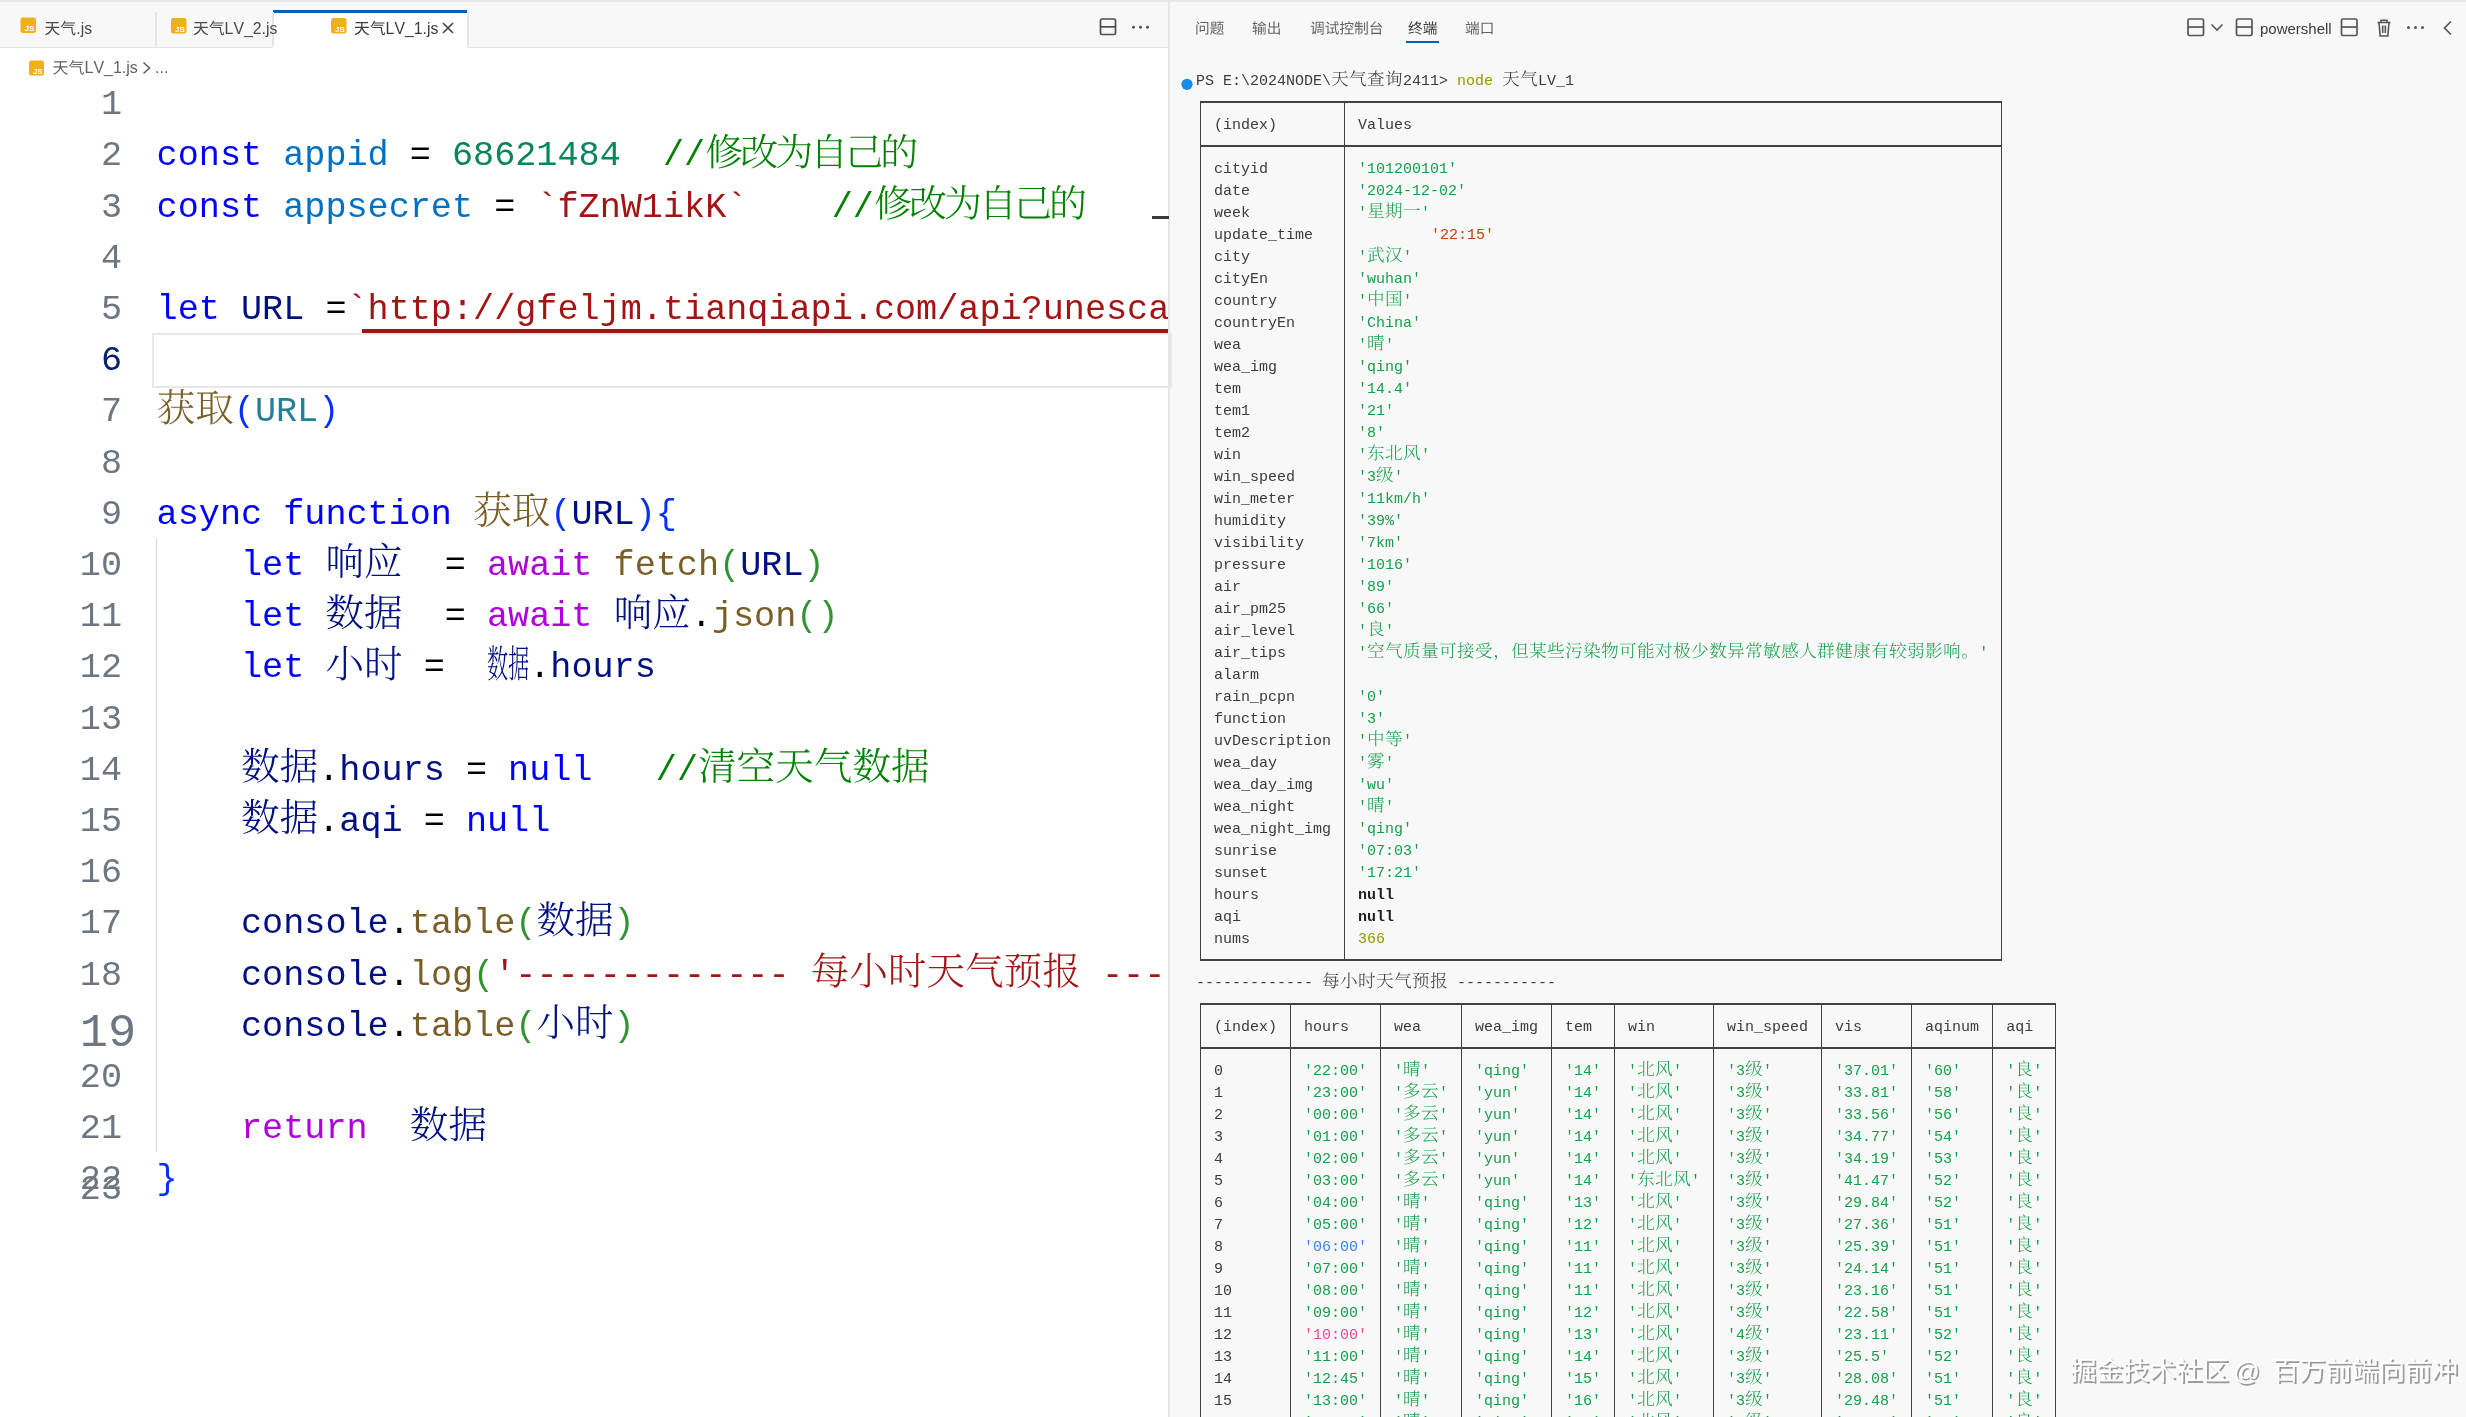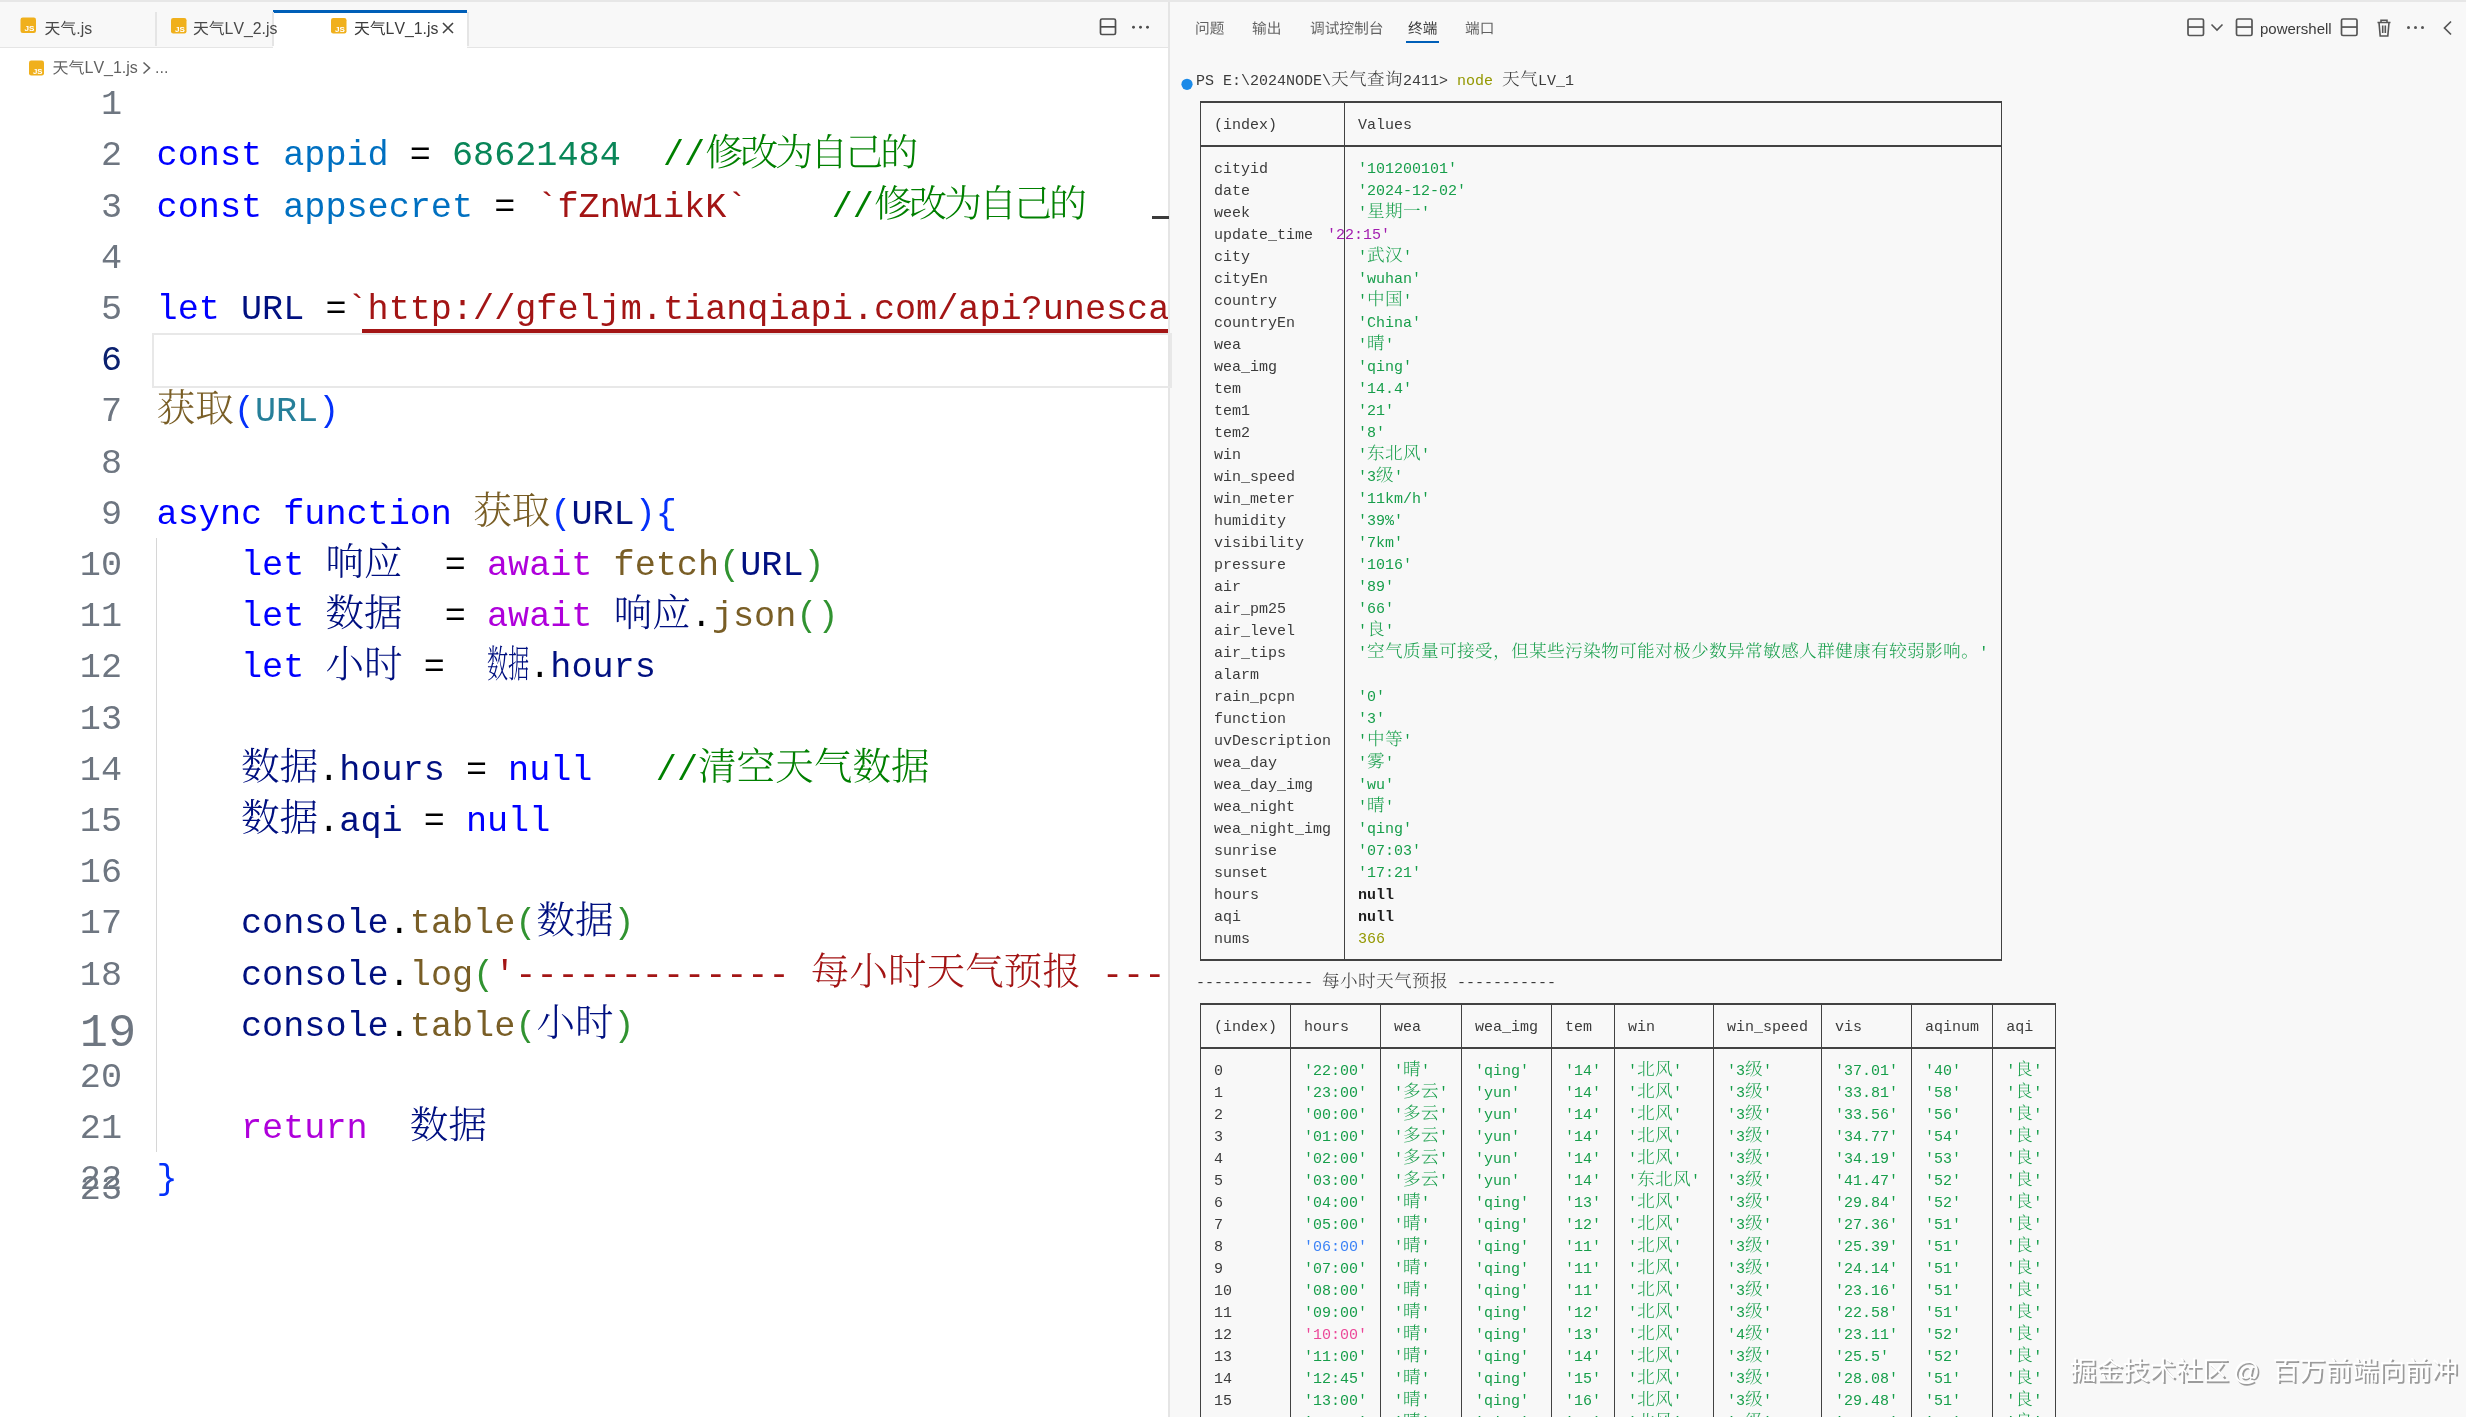--- a/index.html
+++ b/index.html
@@ -147,21 +147,21 @@
     <span class="a m" style="left:1214.00px;top:116.61px;font-size:15.0px;color:#3b3b3b;">(index)</span>
     <span class="a m" style="left:1358.03px;top:116.61px;font-size:15.0px;color:#3b3b3b;">Values</span>
     <span class="a m" style="left:1214.00px;top:160.61px;font-size:15.0px;color:#3b3b3b;">cityid</span>
     <span class="a m" style="left:1358.03px;top:160.61px;font-size:15.0px;color:#169e4a;">'101200101'</span>
     <span class="a m" style="left:1214.00px;top:182.61px;font-size:15.0px;color:#3b3b3b;">date</span>
     <span class="a m" style="left:1358.03px;top:182.61px;font-size:15.0px;color:#169e4a;">'2024-12-02'</span>
     <span class="a m" style="left:1214.00px;top:204.61px;font-size:15.0px;color:#3b3b3b;">week</span>
     <span class="a m" style="left:1358.03px;top:204.61px;font-size:15.0px;color:#169e4a;">'</span>
     <span class="a m" style="left:1421.04px;top:204.61px;font-size:15.0px;color:#169e4a;">'</span>
     <span class="a m" style="left:1214.00px;top:226.61px;font-size:15.0px;color:#3b3b3b;">update_time</span>
-    <span class="a m" style="left:1327px;top:226.61px;font-size:15.0px;color:#a21caf;font-family:Liberation Mono, monospace;">'22:15'</span>
+    <span class="a m" style="left:1431px;top:226.61px;font-size:15.0px;color:#c2410c;font-family:Liberation Mono, monospace;">'22:15'</span>
     <span class="a m" style="left:1214.00px;top:248.61px;font-size:15.0px;color:#3b3b3b;">city</span>
     <span class="a m" style="left:1358.03px;top:248.61px;font-size:15.0px;color:#169e4a;">'</span>
     <span class="a m" style="left:1403.03px;top:248.61px;font-size:15.0px;color:#169e4a;">'</span>
     <span class="a m" style="left:1214.00px;top:270.61px;font-size:15.0px;color:#3b3b3b;">cityEn</span>
     <span class="a m" style="left:1358.03px;top:270.61px;font-size:15.0px;color:#169e4a;">'wuhan'</span>
     <span class="a m" style="left:1214.00px;top:292.61px;font-size:15.0px;color:#3b3b3b;">country</span>
     <span class="a m" style="left:1358.03px;top:292.61px;font-size:15.0px;color:#169e4a;">'</span>
     <span class="a m" style="left:1403.03px;top:292.61px;font-size:15.0px;color:#169e4a;">'</span>
     <span class="a m" style="left:1214.00px;top:314.61px;font-size:15.0px;color:#3b3b3b;">countryEn</span>
     <span class="a m" style="left:1358.03px;top:314.61px;font-size:15.0px;color:#169e4a;">'China'</span>
@@ -244,21 +244,21 @@
     <span class="a m" style="left:1304.02px;top:1062.61px;font-size:15.0px;color:#169e4a;">'22:00'</span>
     <span class="a m" style="left:1394.03px;top:1062.61px;font-size:15.0px;color:#169e4a;">'</span>
     <span class="a m" style="left:1421.04px;top:1062.61px;font-size:15.0px;color:#169e4a;">'</span>
     <span class="a m" style="left:1475.05px;top:1062.61px;font-size:15.0px;color:#169e4a;">'qing'</span>
     <span class="a m" style="left:1565.06px;top:1062.61px;font-size:15.0px;color:#169e4a;">'14'</span>
     <span class="a m" style="left:1628.07px;top:1062.61px;font-size:15.0px;color:#169e4a;">'</span>
     <span class="a m" style="left:1673.08px;top:1062.61px;font-size:15.0px;color:#169e4a;">'</span>
     <span class="a m" style="left:1727.09px;top:1062.61px;font-size:15.0px;color:#169e4a;">'3</span>
     <span class="a m" style="left:1763.09px;top:1062.61px;font-size:15.0px;color:#169e4a;">'</span>
     <span class="a m" style="left:1835.10px;top:1062.61px;font-size:15.0px;color:#169e4a;">'37.01'</span>
-    <span class="a m" style="left:1925.12px;top:1062.61px;font-size:15.0px;color:#169e4a;">'40'</span>
+    <span class="a m" style="left:1925.12px;top:1062.61px;font-size:15.0px;color:#169e4a;">'60'</span>
     <span class="a m" style="left:2006.13px;top:1062.61px;font-size:15.0px;color:#169e4a;">'</span>
     <span class="a m" style="left:2033.14px;top:1062.61px;font-size:15.0px;color:#169e4a;">'</span>
     <span class="a m" style="left:1214.00px;top:1084.61px;font-size:15.0px;color:#3b3b3b;">1</span>
     <span class="a m" style="left:1304.02px;top:1084.61px;font-size:15.0px;color:#169e4a;">'23:00'</span>
     <span class="a m" style="left:1394.03px;top:1084.61px;font-size:15.0px;color:#169e4a;">'</span>
     <span class="a m" style="left:1439.04px;top:1084.61px;font-size:15.0px;color:#169e4a;">'</span>
     <span class="a m" style="left:1475.05px;top:1084.61px;font-size:15.0px;color:#169e4a;">'yun'</span>
     <span class="a m" style="left:1565.06px;top:1084.61px;font-size:15.0px;color:#169e4a;">'14'</span>
     <span class="a m" style="left:1628.07px;top:1084.61px;font-size:15.0px;color:#169e4a;">'</span>
     <span class="a m" style="left:1673.08px;top:1084.61px;font-size:15.0px;color:#169e4a;">'</span>

